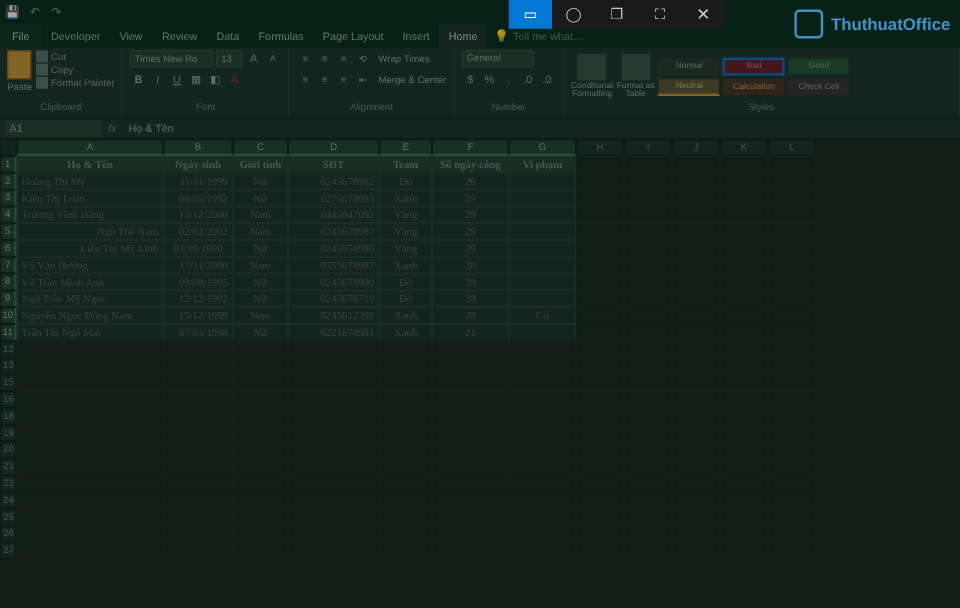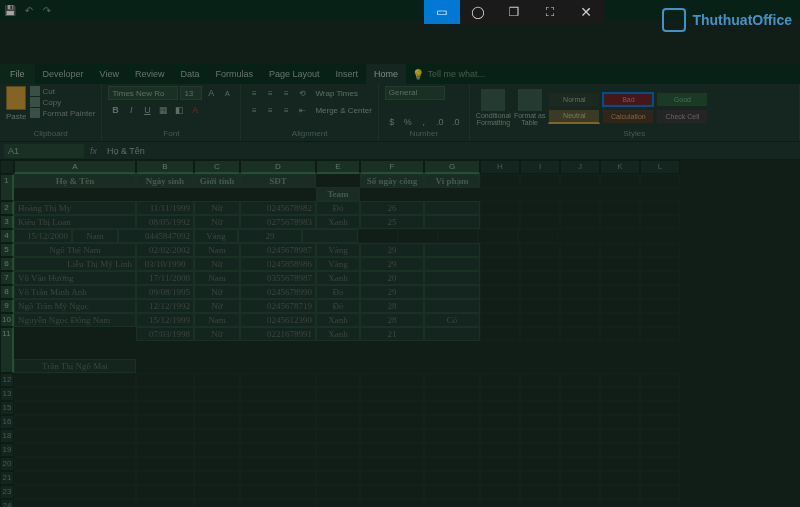--- a/index.html
+++ b/index.html
@@ -6,21 +6,21 @@
     body { width: 800px; height: 507px; background: #1a2e24; position: relative; overflow: hidden; }
     
     .titlebar { height: 20px; background: #0d3322; display: flex; align-items: center; padding: 0 4px; }
     .titlebar .qat-icon { width: 14px; height: 14px; margin-right: 4px; color: #8a9a8f; font-size: 10px; display: inline-flex; align-items: center; justify-content: center; }
     
     .snip-toolbar { position: absolute; top: 0; left: 424px; height: 24px; display: flex; background: #1a1a1a; z-index: 100; }
     .snip-btn { width: 36px; height: 24px; display: flex; align-items: center; justify-content: center; color: #ccc; font-size: 12px; cursor: pointer; }
     .snip-btn.active { background: #0078d4; color: white; }
     .snip-btn.close { font-size: 14px; }
     
-    .menubar { height: 20px; background: #0d3322; display: flex; align-items: center; margin-top: 44px; }
+    .menubar { height: 20px; background: #0d3322; display: flex; align-items: center; }
     .menu-tab { padding: 0 8px; font-size: 9px; color: #9eb0a6; height: 100%; display: flex; align-items: center; }
     .menu-tab.file { background: #133c28; color: #b8c8bf; padding: 0 10px; }
     .menu-tab.active { background: #1f3b30; color: #c0d0c6; }
     .tellme { font-size: 9px; color: #6a8a76; margin-left: 6px; display: flex; align-items: center; }
     .tellme-icon { margin-right: 3px; font-size: 10px; }
     
     .ribbon { height: 58px; background: #1f3b30; display: flex; border-bottom: 1px solid #132a1f; }
     .ribbon-group { border-right: 1px solid #2a4a3a; padding: 2px 6px; display: flex; flex-direction: column; justify-content: space-between; }
     .ribbon-group-label { font-size: 8px; color: #6a8a76; text-align: center; padding-bottom: 1px; }
     .ribbon-content { display: flex; align-items: flex-start; gap: 4px; flex: 1; }
@@ -36,21 +36,21 @@
     .font-combo { background: #2a4a3a; border: 1px solid #3a5a4a; font-size: 8px; color: #8fa99a; padding: 1px 3px; height: 14px; display: flex; align-items: center; }
     .font-name { width: 70px; }
     .font-size { width: 22px; }
     .font-btn { width: 14px; height: 14px; font-size: 9px; color: #8fa99a; display: flex; align-items: center; justify-content: center; }
     
     .align-controls { display: flex; flex-direction: column; gap: 3px; }
     .align-row { display: flex; gap: 2px; align-items: center; font-size: 8px; color: #8fa99a; }
     .align-btn { width: 14px; height: 14px; display: flex; align-items: center; justify-content: center; }
     .align-label { font-size: 8px; }
     
-    .num-controls { display: flex; flex-direction: column; gap: 15px; font-size: 8px; color: #8fa99a; }
+    .num-controls { display: flex; flex-direction: column; gap: 3px; font-size: 8px; color: #8fa99a; }
     .num-combo { background: #2a4a3a; border: 1px solid #3a5a4a; padding: 1px 3px; height: 14px; width: 60px; }
     
     .styles-area { display: flex; gap: 3px; align-items: center; flex: 1; }
     .style-big-btn { display: flex; flex-direction: column; align-items: center; font-size: 7px; color: #8fa99a; gap: 1px; }
     .style-big-icon { width: 24px; height: 22px; background: #3a5a4a; }
     .style-gallery { display: grid; grid-template-columns: repeat(3, 52px); gap: 2px; }
     .style-cell { height: 15px; font-size: 7px; display: flex; align-items: center; justify-content: center; border: 1px solid #2a3a30; }
     .sc-normal { background: #2a3f33; color: #8fa99a; }
     .sc-bad { background: #6a2428; color: #c08088; border: 2px solid #0078d4; }
     .sc-good { background: #2a5a3a; color: #6aaa7a; }
@@ -247,21 +247,21 @@
       <div class="col-header" style="width: 40px;">K</div>
       <div class="col-header" style="width: 40px;">L</div>
     </div>
   <div id="rows">
       <div class="row-area">
         <div class="row-header sel">1</div>
         <div class="cell header-cell" style="width: 122px;">Họ &amp; Tên</div>
         <div class="cell header-cell" style="width: 58px;">Ngày sinh</div>
         <div class="cell header-cell" style="width: 46px;">Giới tính</div>
         <div class="cell header-cell" style="width: 76px;">SĐT</div>
-        <div class="cell header-cell" style="width: 44px; margin-top: 13px;">Team</div>
+        <div class="cell header-cell" style="width: 44px;">Team</div>
         <div class="cell header-cell" style="width: 64px;">Số ngày công</div>
         <div class="cell header-cell" style="width: 56px;">Vi phạm</div>
         <div class="cell empty" style="width: 40px;"></div>
         <div class="cell empty" style="width: 40px;"></div>
         <div class="cell empty" style="width: 40px;"></div>
         <div class="cell empty" style="width: 40px;"></div>
         <div class="cell empty" style="width: 40px;"></div>
       </div>
       <div class="row-area">
         <div class="row-header sel">2</div>
@@ -288,35 +288,36 @@
         <div class="cell data" style="width: 64px; text-align: center;">25</div>
         <div class="cell data" style="width: 56px; text-align: center;"></div>
         <div class="cell empty" style="width: 40px;"></div>
         <div class="cell empty" style="width: 40px;"></div>
         <div class="cell empty" style="width: 40px;"></div>
         <div class="cell empty" style="width: 40px;"></div>
         <div class="cell empty" style="width: 40px;"></div>
       </div>
       <div class="row-area">
         <div class="row-header sel">4</div>
+        <div class="cell data" style="width: 122px; text-align: left;">Trương Vĩnh Hằng</div>
         <div class="cell data" style="width: 58px; text-align: right;">15/12/2000</div>
         <div class="cell data" style="width: 46px; text-align: center;">Nam</div>
         <div class="cell data" style="width: 76px; text-align: right;">0445847092</div>
         <div class="cell data" style="width: 44px; text-align: center;">Vàng</div>
         <div class="cell data" style="width: 64px; text-align: center;">29</div>
         <div class="cell data" style="width: 56px; text-align: center;"></div>
         <div class="cell empty" style="width: 40px;"></div>
         <div class="cell empty" style="width: 40px;"></div>
         <div class="cell empty" style="width: 40px;"></div>
         <div class="cell empty" style="width: 40px;"></div>
         <div class="cell empty" style="width: 40px;"></div>
       </div>
       <div class="row-area">
         <div class="row-header sel">5</div>
-        <div class="cell data" style="width: 122px; text-align: center; font-family: Liberation Serif, serif;">Ngô Thế Nam</div>
+        <div class="cell data" style="width: 122px; text-align: right; font-family: Liberation Serif, serif;">Ngô Thế Nam</div>
         <div class="cell data" style="width: 58px; text-align: right;">02/02/2002</div>
         <div class="cell data" style="width: 46px; text-align: center;">Nam</div>
         <div class="cell data" style="width: 76px; text-align: right;">0245678987</div>
         <div class="cell data" style="width: 44px; text-align: center;">Vàng</div>
         <div class="cell data" style="width: 64px; text-align: center;">29</div>
         <div class="cell data" style="width: 56px; text-align: center;"></div>
         <div class="cell empty" style="width: 40px;"></div>
         <div class="cell empty" style="width: 40px;"></div>
         <div class="cell empty" style="width: 40px;"></div>
         <div class="cell empty" style="width: 40px;"></div>
@@ -392,21 +393,21 @@
         <div class="cell data" style="width: 64px; text-align: center;">28</div>
         <div class="cell data" style="width: 56px; text-align: center;">Có</div>
         <div class="cell empty" style="width: 40px;"></div>
         <div class="cell empty" style="width: 40px;"></div>
         <div class="cell empty" style="width: 40px;"></div>
         <div class="cell empty" style="width: 40px;"></div>
         <div class="cell empty" style="width: 40px;"></div>
       </div>
       <div class="row-area">
         <div class="row-header sel">11</div>
-        <div class="cell data" style="width: 122px; text-align: center; margin-top: 32px;">Trần Thị Ngô Mai</div>
+        <div class="cell data" style="width: 122px; text-align: left;">Trần Thị Ngô Mai</div>
         <div class="cell data" style="width: 58px; text-align: right;">07/03/1998</div>
         <div class="cell data" style="width: 46px; text-align: center;">Nữ</div>
         <div class="cell data" style="width: 76px; text-align: right;">0221678991</div>
         <div class="cell data" style="width: 44px; text-align: center;">Xanh</div>
         <div class="cell data" style="width: 64px; text-align: center;">21</div>
         <div class="cell data" style="width: 56px; text-align: center;"></div>
         <div class="cell empty" style="width: 40px;"></div>
         <div class="cell empty" style="width: 40px;"></div>
         <div class="cell empty" style="width: 40px;"></div>
         <div class="cell empty" style="width: 40px;"></div>

